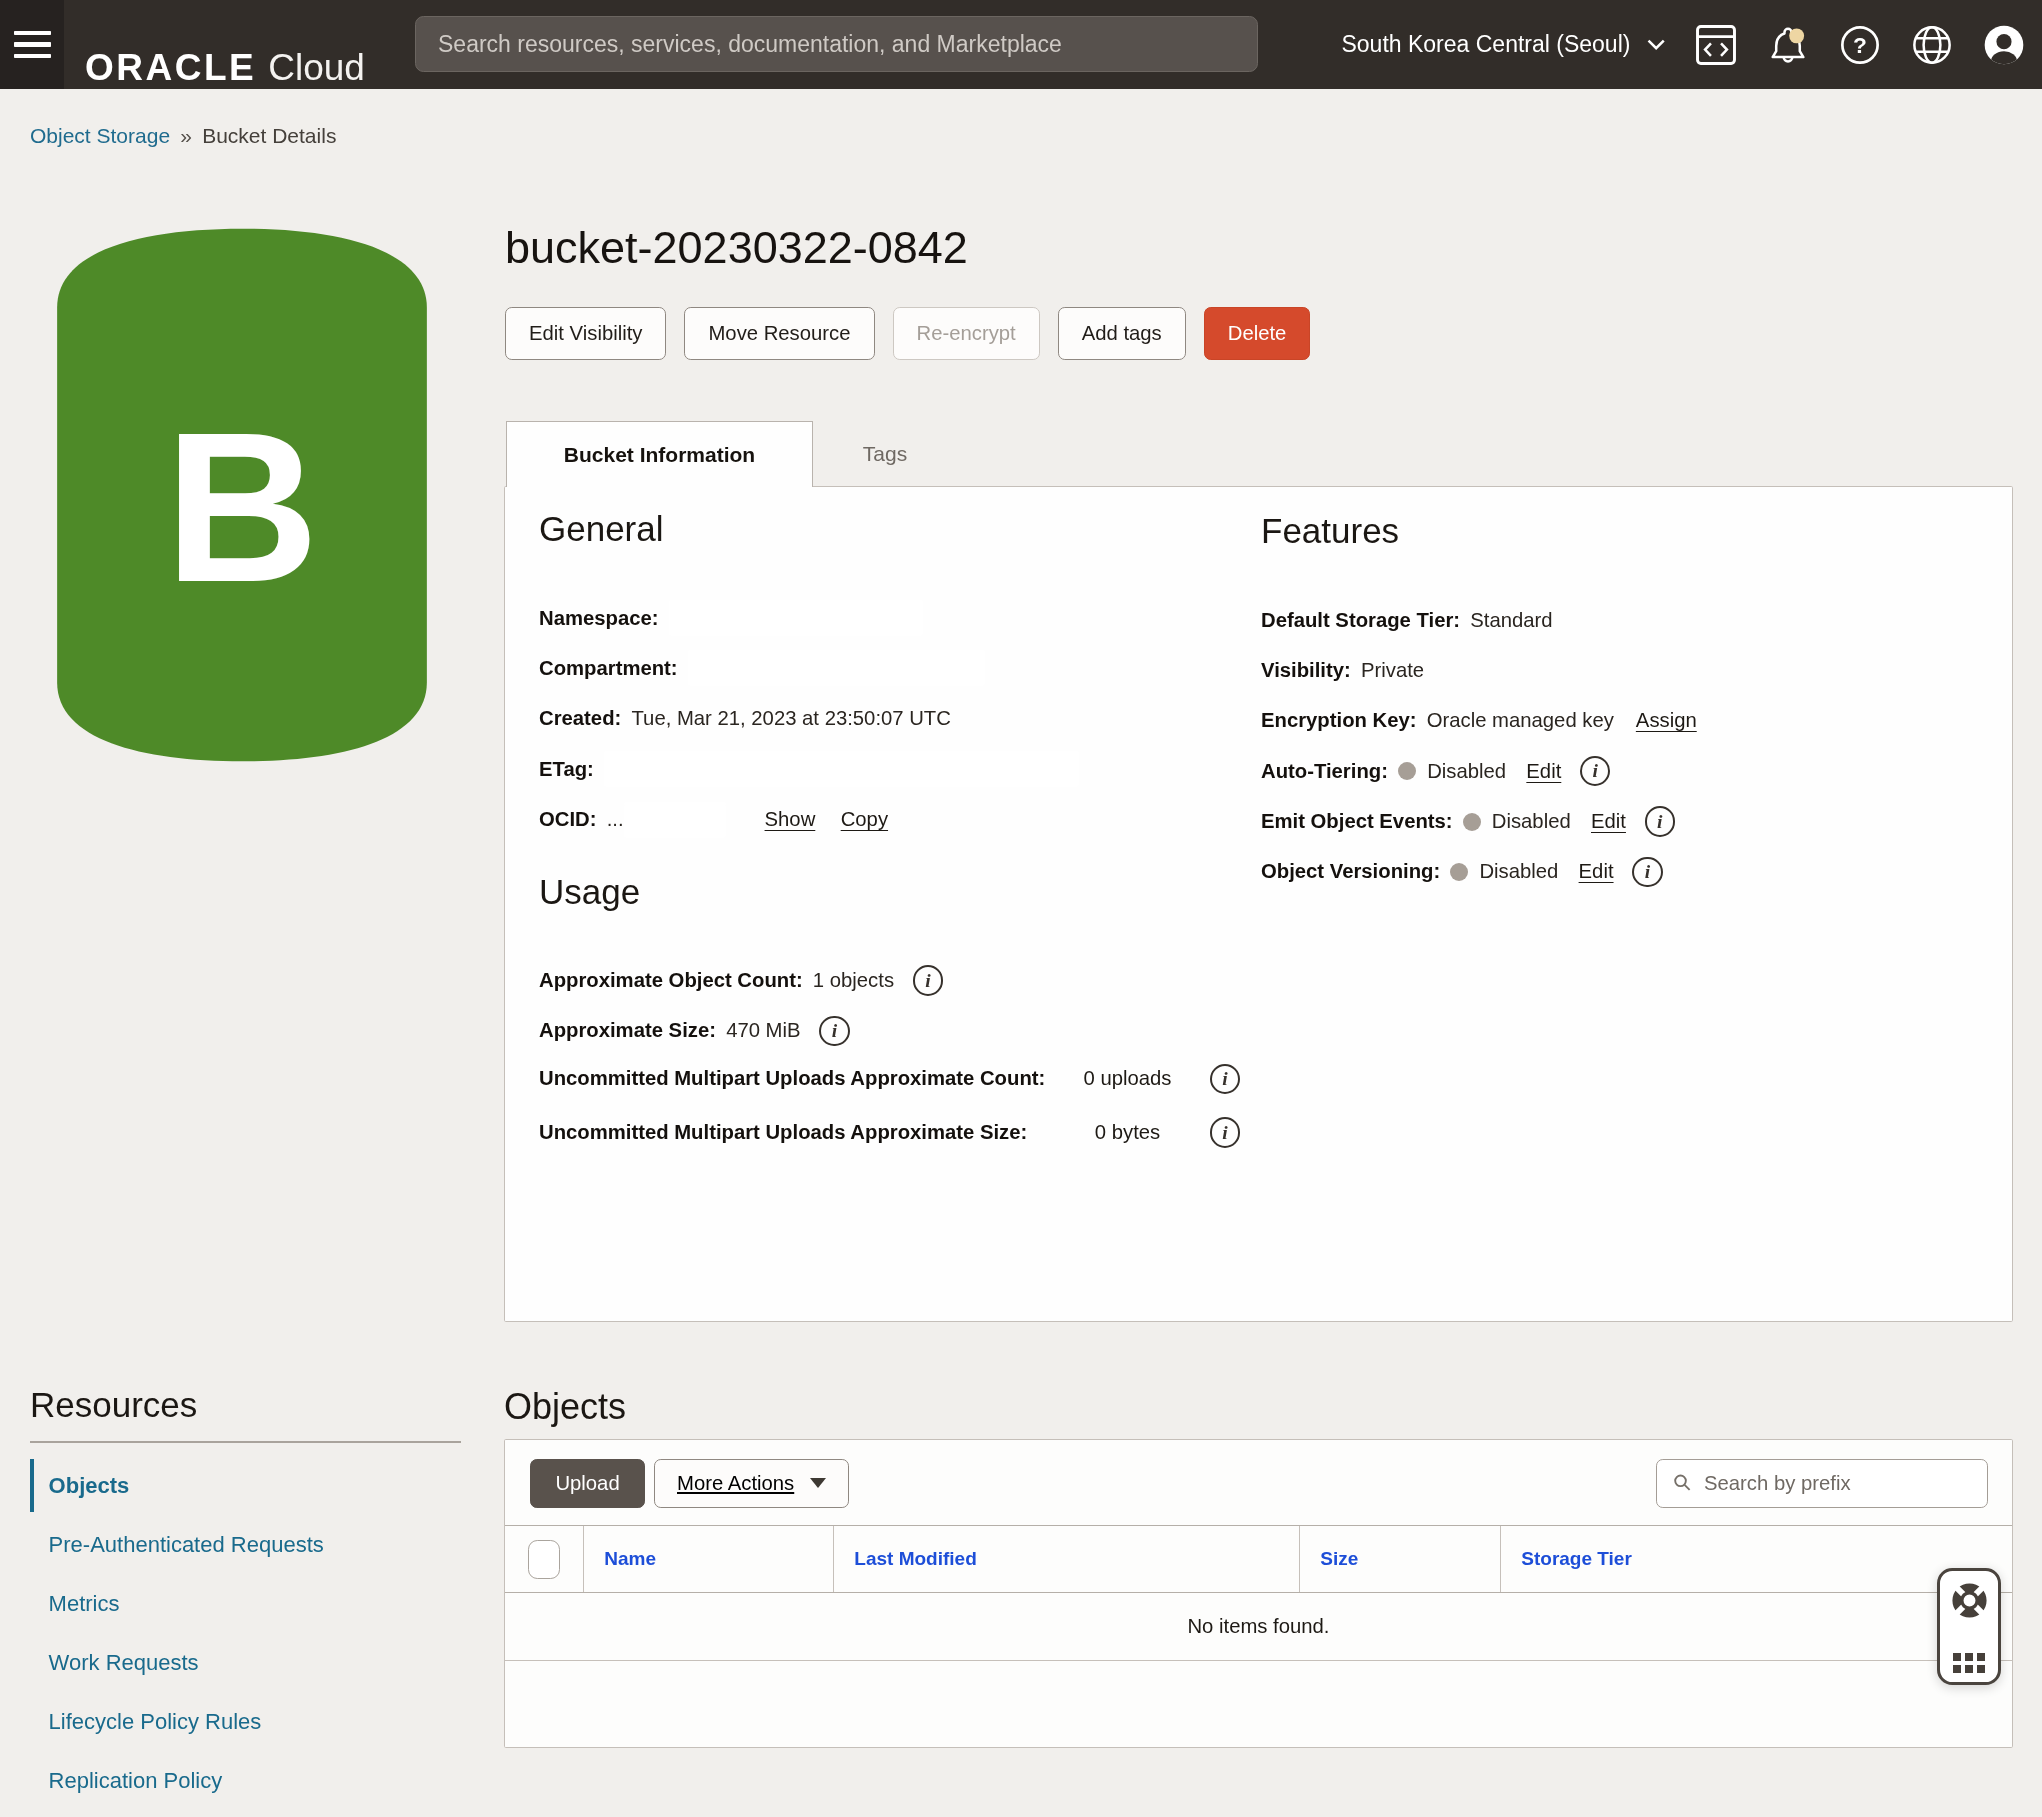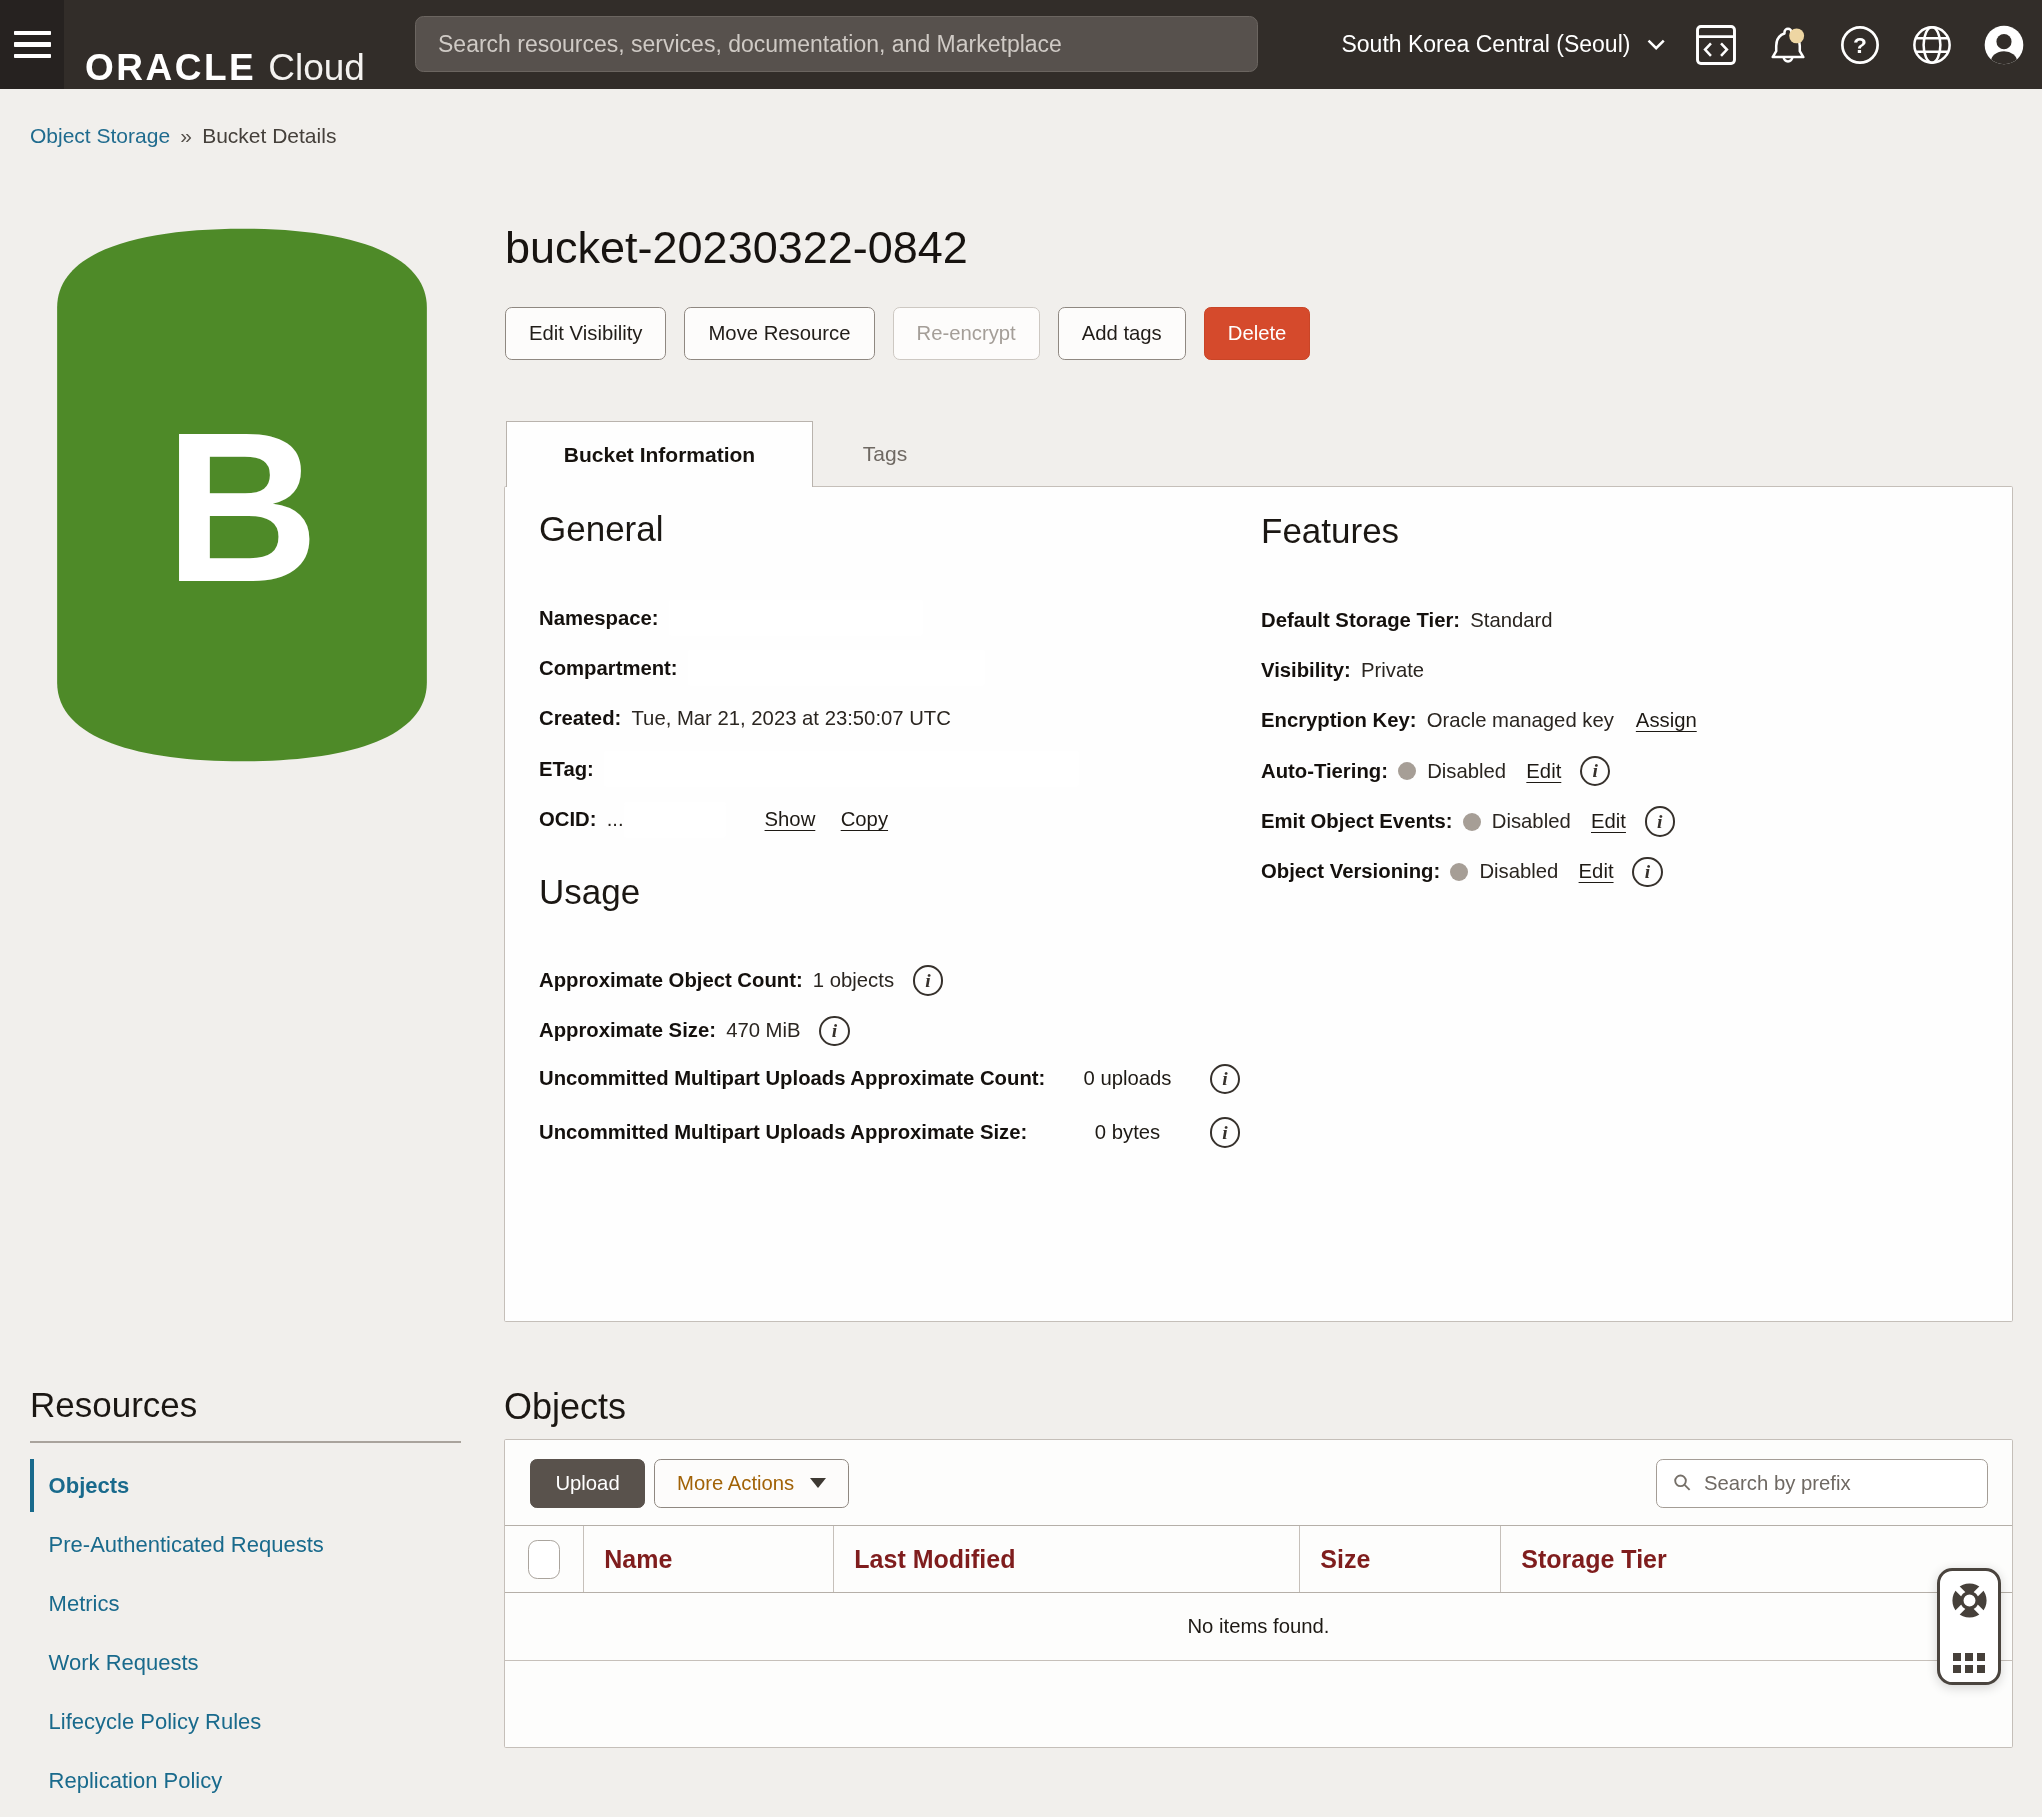--- a/index.html
+++ b/index.html
@@ -79,32 +79,32 @@
   .res-item.active { font-weight:700; }
   .active-bar { position:absolute; left:0; top:3.4px; width:4.2px; height:53px; background:#196a8c; }
 
   
   .objects-heading { position:absolute; left:504px; top:1356px; font-size:36px; font-weight:400; color:#1b1713; }
   .objects-panel { position:absolute; left:504px; top:1439px; width:1509px; height:309px;
     background:#fdfdfc; border:0.8px solid #c5bfb9; border-radius:1.7px; }
   .btn-upload { position:absolute; left:25.4px; top:18.6px; height:49px; padding:0 24px; background:#59524c;
     border:1.3px solid #59524c; border-radius:6.8px; color:#fff; font-size:20.3px; display:flex; align-items:center; cursor:pointer; }
   .btn-more { position:absolute; left:149px; top:18.6px; height:49px; padding:0 22px; background:#fdfcfb;
-    border:1.3px solid #8f8881; border-radius:6.8px; color:#a16207; font-size:20.3px;
-    display:flex; align-items:center; gap:15.3px; cursor:pointer; }
+    border:1.3px solid #8f8881; border-radius:6.8px; color:#000000; font-size:20.3px;
+    display:flex; align-items:center; gap:15.3px; cursor:pointer;text-decoration:underline; }
   .caret-down { width:0; height:0; border-left:8.5px solid transparent; border-right:8.5px solid transparent;
     border-top:10.2px solid #3e3933; }
   .search-prefix { position:absolute; right:24px; top:18.6px; width:332px; height:49px; background:#fff;
     border:1.3px solid #a49d96; border-radius:6.8px; display:flex; align-items:center; gap:10.2px; padding:0 16px; }
   .search-prefix input { border:none; outline:none; flex:1; font-size:20.3px; color:#45403b;
     font-family:"Liberation Sans",sans-serif; background:transparent; }
   .search-prefix input::placeholder { color:#6f6963; opacity:1; }
 
   .obj-header { position:absolute; left:0; top:85px; width:1507px; height:68px; display:flex;
-    border-top:1.3px solid #b5afa8; border-bottom:1.3px solid #b5afa8; font-size:25px; font-weight:700; color:#7f1d1d; }
+    border-top:1.3px solid #b5afa8; border-bottom:1.3px solid #b5afa8; font-size:19px; font-weight:700; color:#1d4ed8; }
   .hcell { height:100%; display:flex; align-items:center; padding-left:20.3px; border-right:1.3px solid #c6c0ba; }
   .hcell.c0 { width:79px;  justify-content:center; padding-left:0; }
   .hcell.c1 { width:250px; }
   .hcell.c2 { width:466px; }
   .hcell.c3 { width:201px; }
   .hcell.c4 { flex:1; border-right:none; }
   .cb { width:32px; height:39px; border:1.7px solid #aaa49d; border-radius:9.3px; background:#fff; cursor:pointer; }
   .obj-empty { position:absolute; left:0; top:153px; width:1507px; height:68px;
     border-bottom:1.3px solid #c6c0ba; display:flex; align-items:center; justify-content:center;
     font-size:20.3px; color:#1d1914; }

